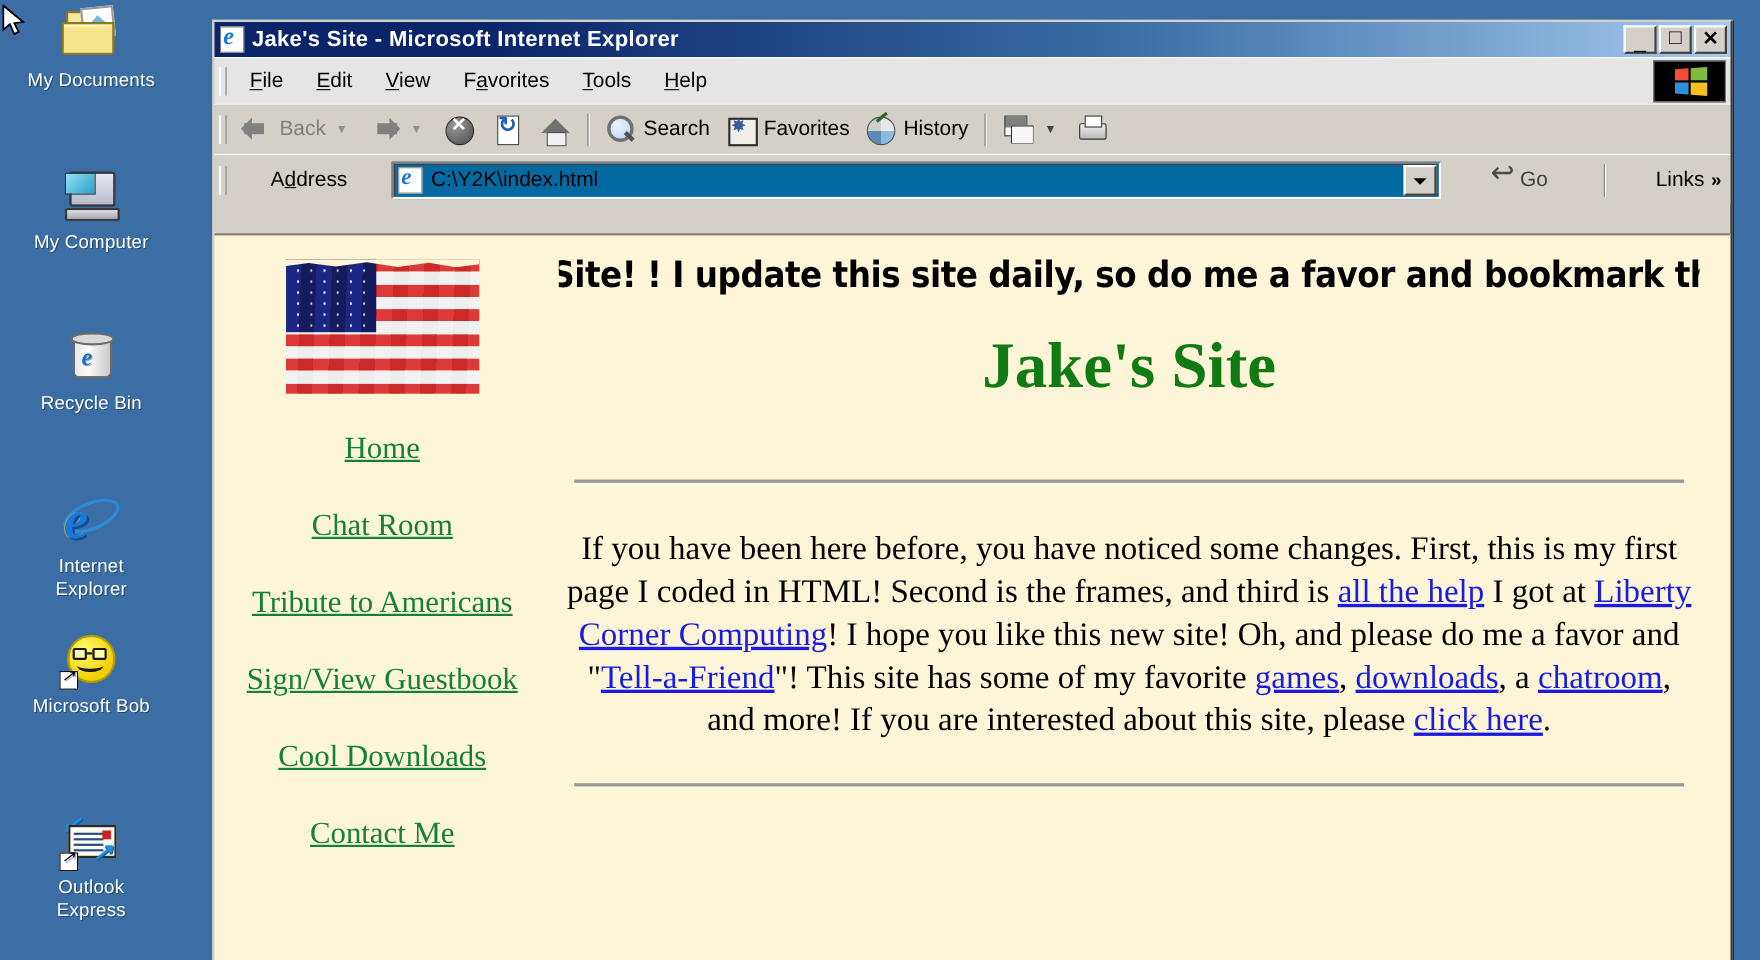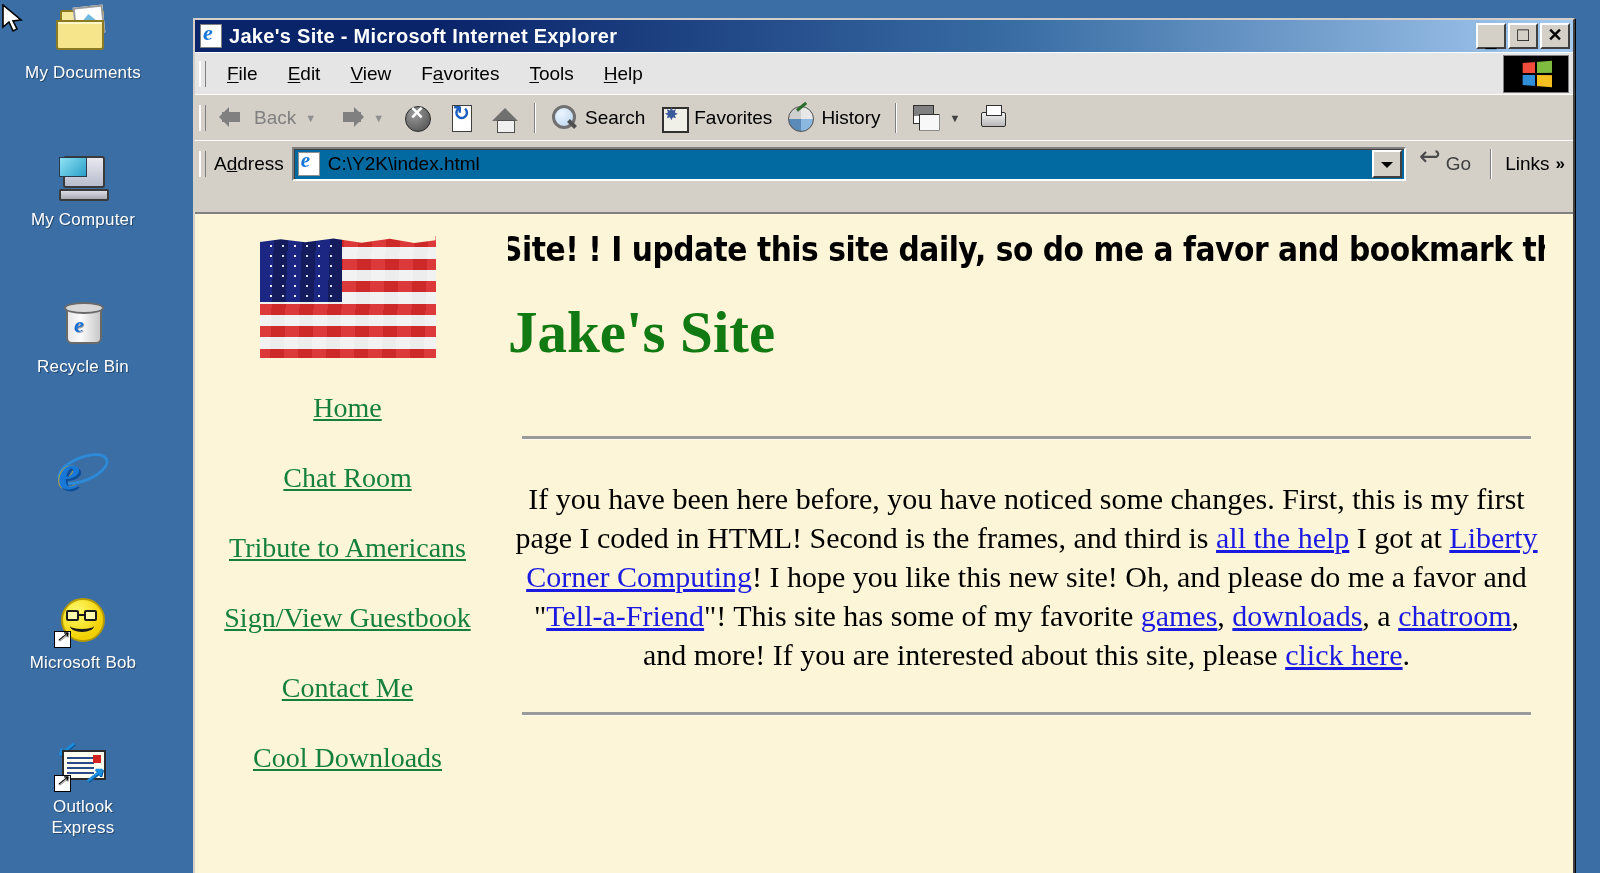--- a/index.html
+++ b/index.html
@@ -324,21 +324,21 @@
     background: #fff; border: 1px solid #303030;
   }
   .ti-go:before {
     content: "\21AA"; position: absolute; left: 1px; top: -8px;
     font-size: 26px; color: #4a4a4a; transform: scaleX(-1); transform-origin: center;
   }
 
   
   #addressbar {
     height: 46px; display: flex; align-items: center;
-    border-top: 1px solid #fff; background: #d4d0c8; padding-right: 2px;
+    border-top: 1px solid #fff; background: #d4d0c8; padding-right: 2px; gap: 32px;
   }
   #address-label { font-size: 19px; padding: 0 8px 0 2px; white-space: nowrap; }
   #address-combo {
     flex: 1 1 auto; height: 34px; display: flex; align-items: center;
     background: #0369a1;
     border: 2px solid #808080; border-right-color: #fff; border-bottom-color: #fff;
     box-shadow: inset 1px 1px 0 #404040;
     min-width: 0;
   }
   #addr-icon {
@@ -428,20 +428,21 @@
   }
   #marquee-text {
     position: absolute; left: -34px; top: 16px;
     white-space: nowrap;
     font-family: "DejaVu Sans", sans-serif;
     font-size: 33px; font-weight: bold; color: #000;
     transform: scaleX(.9); transform-origin: left center;
     letter-spacing: -.5px;
   }
   #site-title {
+    text-align: center;
     font-family: "Liberation Serif", serif;
     font-weight: bold; font-size: 59px; color: #127a12;
     margin: 14px 0 0; line-height: 1.05;
   }
   hr.rule {
     border: none; height: 3px; margin: 72px 14px 0 14px;
     background: #9a9a9a;
     box-shadow: 0 1px 0 #fffdf0;
   }
   #body-copy {
@@ -492,23 +493,25 @@
           <i class="rec">e</i>
       </span>
       <span class="label">Recycle Bin</span>
     </div>
 
     <div class="desk-icon" style="top:448px">
       <span class="glyph ic-ie">
         <i class="ring"></i>
           <i class="e">e</i>
       </span>
+      <span class="label" style="white-space:pre-line">Internet
+Explorer</span>
     </div>
 
-    <div class="desk-icon" style="top:596px">
+    <div class="desk-icon" style="top:575px">
       <span class="glyph ic-bob">
         <i class="face"></i>
           <i class="gl l"></i>
           <i class="gl r"></i>
           <i class="bridge"></i>
           <i class="smile"></i>
         <i class="shortcut-badge"></i>
       </span>
       <span class="label">Microsoft Bob</span>
     </div>
@@ -644,22 +647,22 @@
               <i></i>
             </span>
           <span class="canton"></span>
           <span class="wave"></span>
           <span class="nick"></span>
         </div>
         <a class="nav-link">Home</a>
         <a class="nav-link">Chat Room</a>
         <a class="nav-link">Tribute to Americans</a>
         <a class="nav-link">Sign/View Guestbook</a>
+        <a class="nav-link">Cool Downloads</a>
         <a class="nav-link">Contact Me</a>
-        <a class="nav-link">Cool Downloads</a>
       </div>
 
       <div id="content-frame">
         <div id="marquee-wrap">
           <span id="marquee-text">s Site! ! I update this site daily, so do me a favor and bookmark this</span>
         </div>
 
         <h1 id="site-title">Jake's Site</h1>
 
         <hr class="rule">

